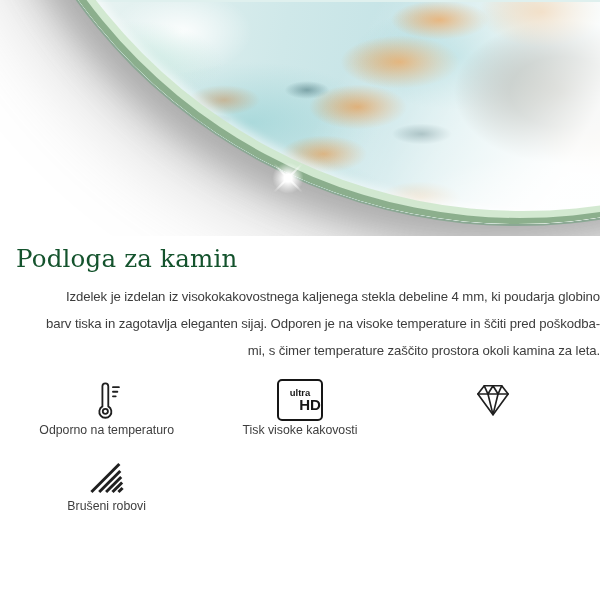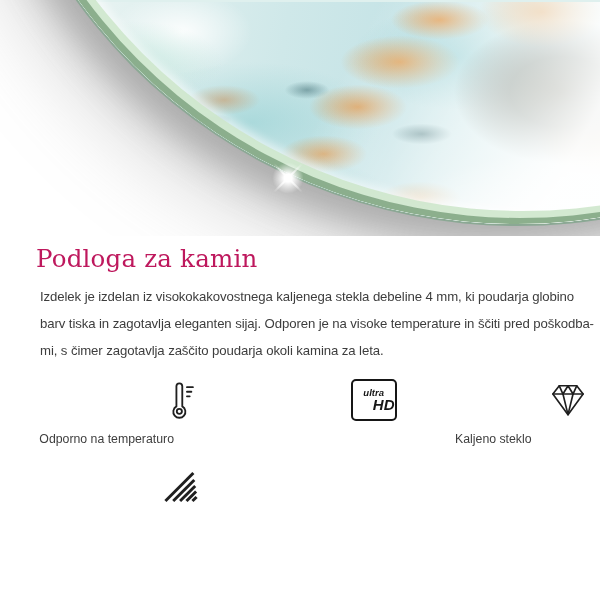--- a/index.html
+++ b/index.html
@@ -42,31 +42,31 @@
                inset 10px -14px 8px 2px rgba(255,255,255,.55),
                inset 0 0 18px rgba(255,255,255,.55);}
   .sparkle{position:absolute;left:268px;top:158px;width:40px;height:40px;
     background:radial-gradient(circle,rgba(255,255,255,1) 0 14%,rgba(255,255,255,0) 55%);}
   .sparkle::before,.sparkle::after{content:"";position:absolute;left:0;top:19px;width:40px;height:2px;
     background:linear-gradient(90deg,transparent,#fff 42% 58%,transparent);filter:blur(.4px);}
   .sparkle::before{transform:rotate(45deg);}
   .sparkle::after{transform:rotate(-45deg);}
 
   
-  .title{margin:6px 0 0 36px;font-family:"DejaVu Serif",serif;font-weight:400;
-         font-size:24.5px;line-height:34px;color:#be185d;letter-spacing:.2px;}
+  .title{margin:6px 0 0 16px;font-family:"DejaVu Serif",serif;font-weight:400;
+         font-size:24.5px;line-height:34px;color:#14532d;letter-spacing:.2px;}
   .desc{margin:7px 0 0 40px;font-size:13.2px;letter-spacing:-.1px;line-height:27px;color:#3d3d3d;}
-  .desc-line{white-space:nowrap;}
+  .desc-line{white-space:nowrap;text-align:right;}
 
   
   .features{display:grid;grid-template-columns:repeat(3,1fr);margin:13px 10px 0;row-gap:16px;}
   .feature{text-align:center;}
-  .f-icon{height:46px;display:flex;align-items:center;justify-content:flex-end;font-style:italic;}
+  .f-icon{height:46px;display:flex;align-items:center;justify-content:center;}
   .f-icon svg{display:block;}
-  .f-label{margin-top:9px;font-size:12.3px;color:#3e3e3e;}
+  .f-label{font-size:12.3px;color:#3e3e3e;}
   .hd-box{width:42px;height:38px;border:2.5px solid #161616;border-radius:5px;
           display:inline-flex;flex-direction:column;align-items:center;justify-content:center;color:#161616;}
   .hd-top{font-size:9.5px;font-weight:700;line-height:10px;}
   .hd-bottom{font-size:15px;font-weight:800;line-height:14px;margin-left:20px;}
 </style>
 </head>
 <body>
 
 <div class="page">
 
@@ -79,21 +79,21 @@
     <div class="sparkle"></div>
   </div>
 
   <h1 class="title">
     <div>Podloga za kamin</div>
   </h1>
 
   <div class="desc">
     <div class="desc-line">Izdelek je izdelan iz visokokakovostnega kaljenega stekla debeline 4 mm, ki poudarja globino</div>
     <div class="desc-line">barv tiska in zagotavlja eleganten sijaj. Odporen je na visoke temperature in ščiti pred poškodba-</div>
-    <div class="desc-line">mi, s čimer zagotavlja zaščito poudarja okoli kamina za leta.</div>
+    <div class="desc-line">mi, s čimer temperature zaščito prostora okoli kamina za leta.</div>
   </div>
 
   <div class="features">
 
     <div class="feature">
       <div class="f-icon">
         <svg width="44" height="44" viewBox="0 0 48 48" fill="none" stroke="#1f1f1f" stroke-width="2" stroke-linecap="round" stroke-linejoin="round">
           <path d="M19 9 a3.2 3.2 0 0 1 6.4 0 v22 a6.6 6.6 0 1 1 -6.4 0 z"></path>
           <circle cx="22.2" cy="36.4" r="2.8"></circle>
           <path d="M30.5 10 h6.5 M30.5 15 h4.8 M30.5 20 h3"></path>
@@ -102,42 +102,43 @@
       <div class="f-label">Odporno na temperaturo</div>
     </div>
 
     <div class="feature">
       <div class="f-icon">
         <span class="hd-box">
           <span class="hd-top">ultra</span>
           <span class="hd-bottom">HD</span>
         </span>
       </div>
+      <div class="f-label">Tisk visoke kakovosti</div>
     </div>
 
 
     <div class="feature">
       <div class="f-icon">
         <svg width="44" height="44" viewBox="0 0 48 48" fill="none" stroke="#1f1f1f" stroke-width="1.8" stroke-linecap="round" stroke-linejoin="round">
           <path d="M14.5 8.5 H33.5 L40.5 17.5 L24 40 L7.5 17.5 Z"></path>
           <path d="M7.5 17.5 H40.5"></path>
           <path d="M14.5 8.5 L18.5 17.5 M24 8.5 L18.5 17.5 M24 8.5 L29.5 17.5 M33.5 8.5 L29.5 17.5"></path>
           <path d="M18.5 17.5 L24 40 M29.5 17.5 L24 40"></path>
         </svg>
       </div>
-      <div class="f-label">Kaljeno steklo</div>
     </div>
 
     <div class="feature">
       <div class="f-icon">
         <svg width="44" height="44" viewBox="0 0 48 48" fill="none" stroke="#1f1f1f" stroke-width="3.2">
           <path d="M7 41.5 L37.5 11"></path>
           <path d="M15.5 41.5 L38.5 18.5"></path>
           <path d="M23 41.5 L39.5 25"></path>
           <path d="M30 41.5 L40.5 31"></path>
           <path d="M36.5 41.5 L41 37"></path>
         </svg>
       </div>
+      <div class="f-label">Brušeni robovi</div>
     </div>
 
 
   </div>
 </div>
 
 </body></html>

